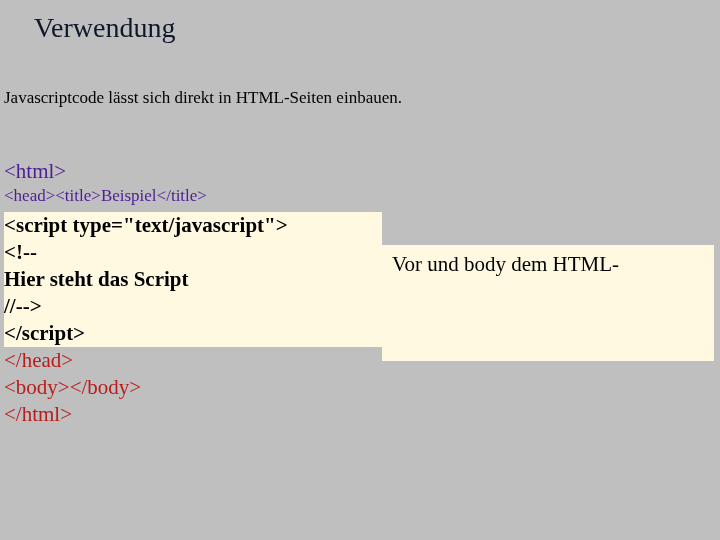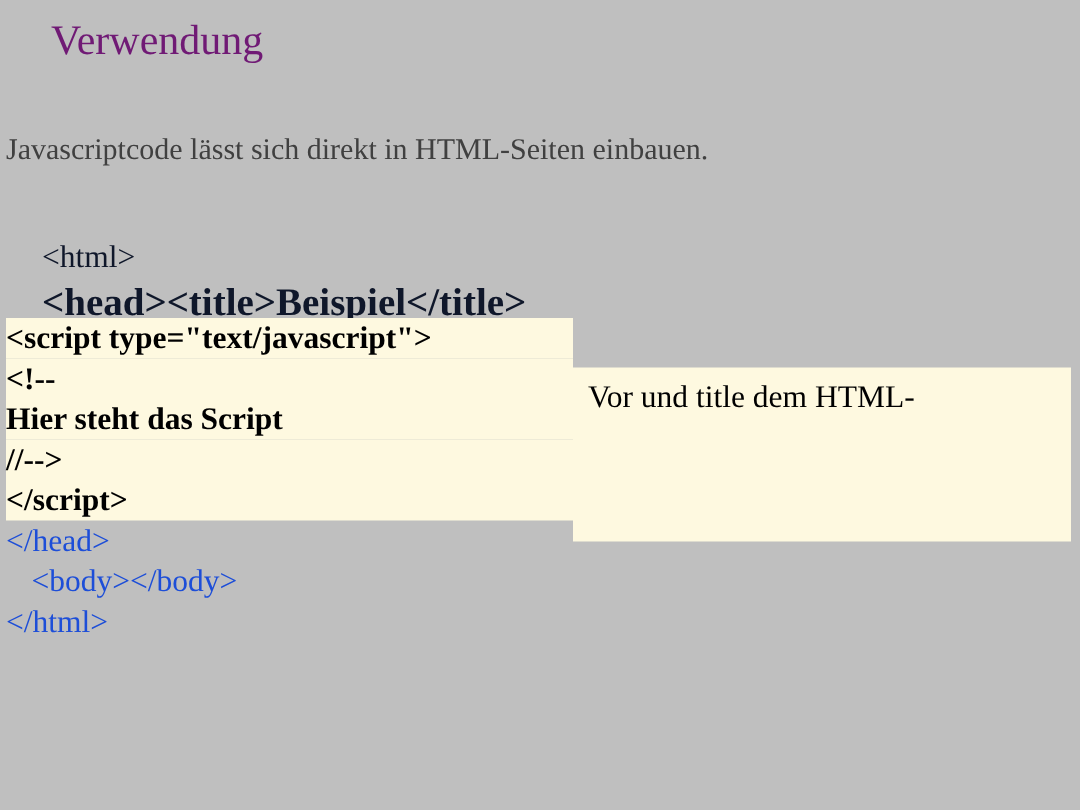--- a/index.html
+++ b/index.html
@@ -9,37 +9,36 @@
     background: #bfbfbf;
     font-family: "Times New Roman", Times, serif;
     position: relative;
     overflow: hidden;
   }
   .heading {
     font-size: 28px;
     position: absolute;
     left: 34px;
     top: 12px;
-    color: #701a75;
+    color: #0f172a;
     text-align: center;
   }
   .intro {
     position: absolute;
     left: 4px;
     top: 88px;
-    font-size: 20px;
-    color: #404040;
+    font-size: 17px;
+    color: #000000;
     line-height: 1.2;
   }
   .italic { font-style: italic; }
   .code-line {
     font-size: 21px;
-    color: #0f172a;
+    color: #4c1d95;
     line-height: 1.28;
-    margin-left: 24px;
   }
   .hint-box {
     position: absolute;
     left: 382px;
     top: 245px;
     width: 332px;
     height: 116px;
     background: #fef9e0;
     padding: 6px 10px 6px 10px;
   }
@@ -60,28 +59,28 @@
   }
   .strip1 { top: 212px; width: 378px; }
   .strip2 { top: 239px; width: 378px; }
   .strip3 { top: 266px; width: 378px; font-family: Liberation Serif, serif; }
   .strip4 { top: 293px; width: 378px; }
   .strip5 { top: 320px; width: 378px; }
   .plain-tail {
     position: absolute;
     left: 4px;
     font-size: 21px;
-    color: #1d4ed8;
+    color: #b91c1c;
     line-height: 1.28;
   }
   .tail1 { top: 347px; }
-  .tail2 { top: 374px; margin-left: 17px; }
+  .tail2 { top: 374px; }
   .tail3 { top: 401px; }
   .pre1 { position: absolute; left: 4px; top: 158px; font-size: 21px; }
-  .pre2 { position: absolute; left: 4px; top: 185px; font-size: 26px; font-weight: bold; }
+  .pre2 { position: absolute; left: 4px; top: 185px; font-size: 17px; }
 </style>
 </head>
 <body>
 
 <div class="heading">Verwendung</div>
 
 <div class="intro">
   <div>Javascriptcode lässt sich direkt in HTML-Seiten einbauen.</div>
 </div>
 
@@ -92,14 +91,14 @@
 <div class="bold-strip strip2">&lt;!--</div>
 <div class="bold-strip strip3">Hier steht das Script</div>
 <div class="bold-strip strip4">//--&gt;</div>
 <div class="bold-strip strip5">&lt;/script&gt;</div>
 
 <div class="plain-tail tail1">&lt;/head&gt;</div>
 <div class="plain-tail tail2">&lt;body&gt;&lt;/body&gt;</div>
 <div class="plain-tail tail3">&lt;/html&gt;</div>
 
 <div class="hint-box">
-  <div class="hint-text">Vor und title dem HTML-</div>
+  <div class="hint-text">Vor und body dem HTML-</div>
 </div>
 
 </body></html>

